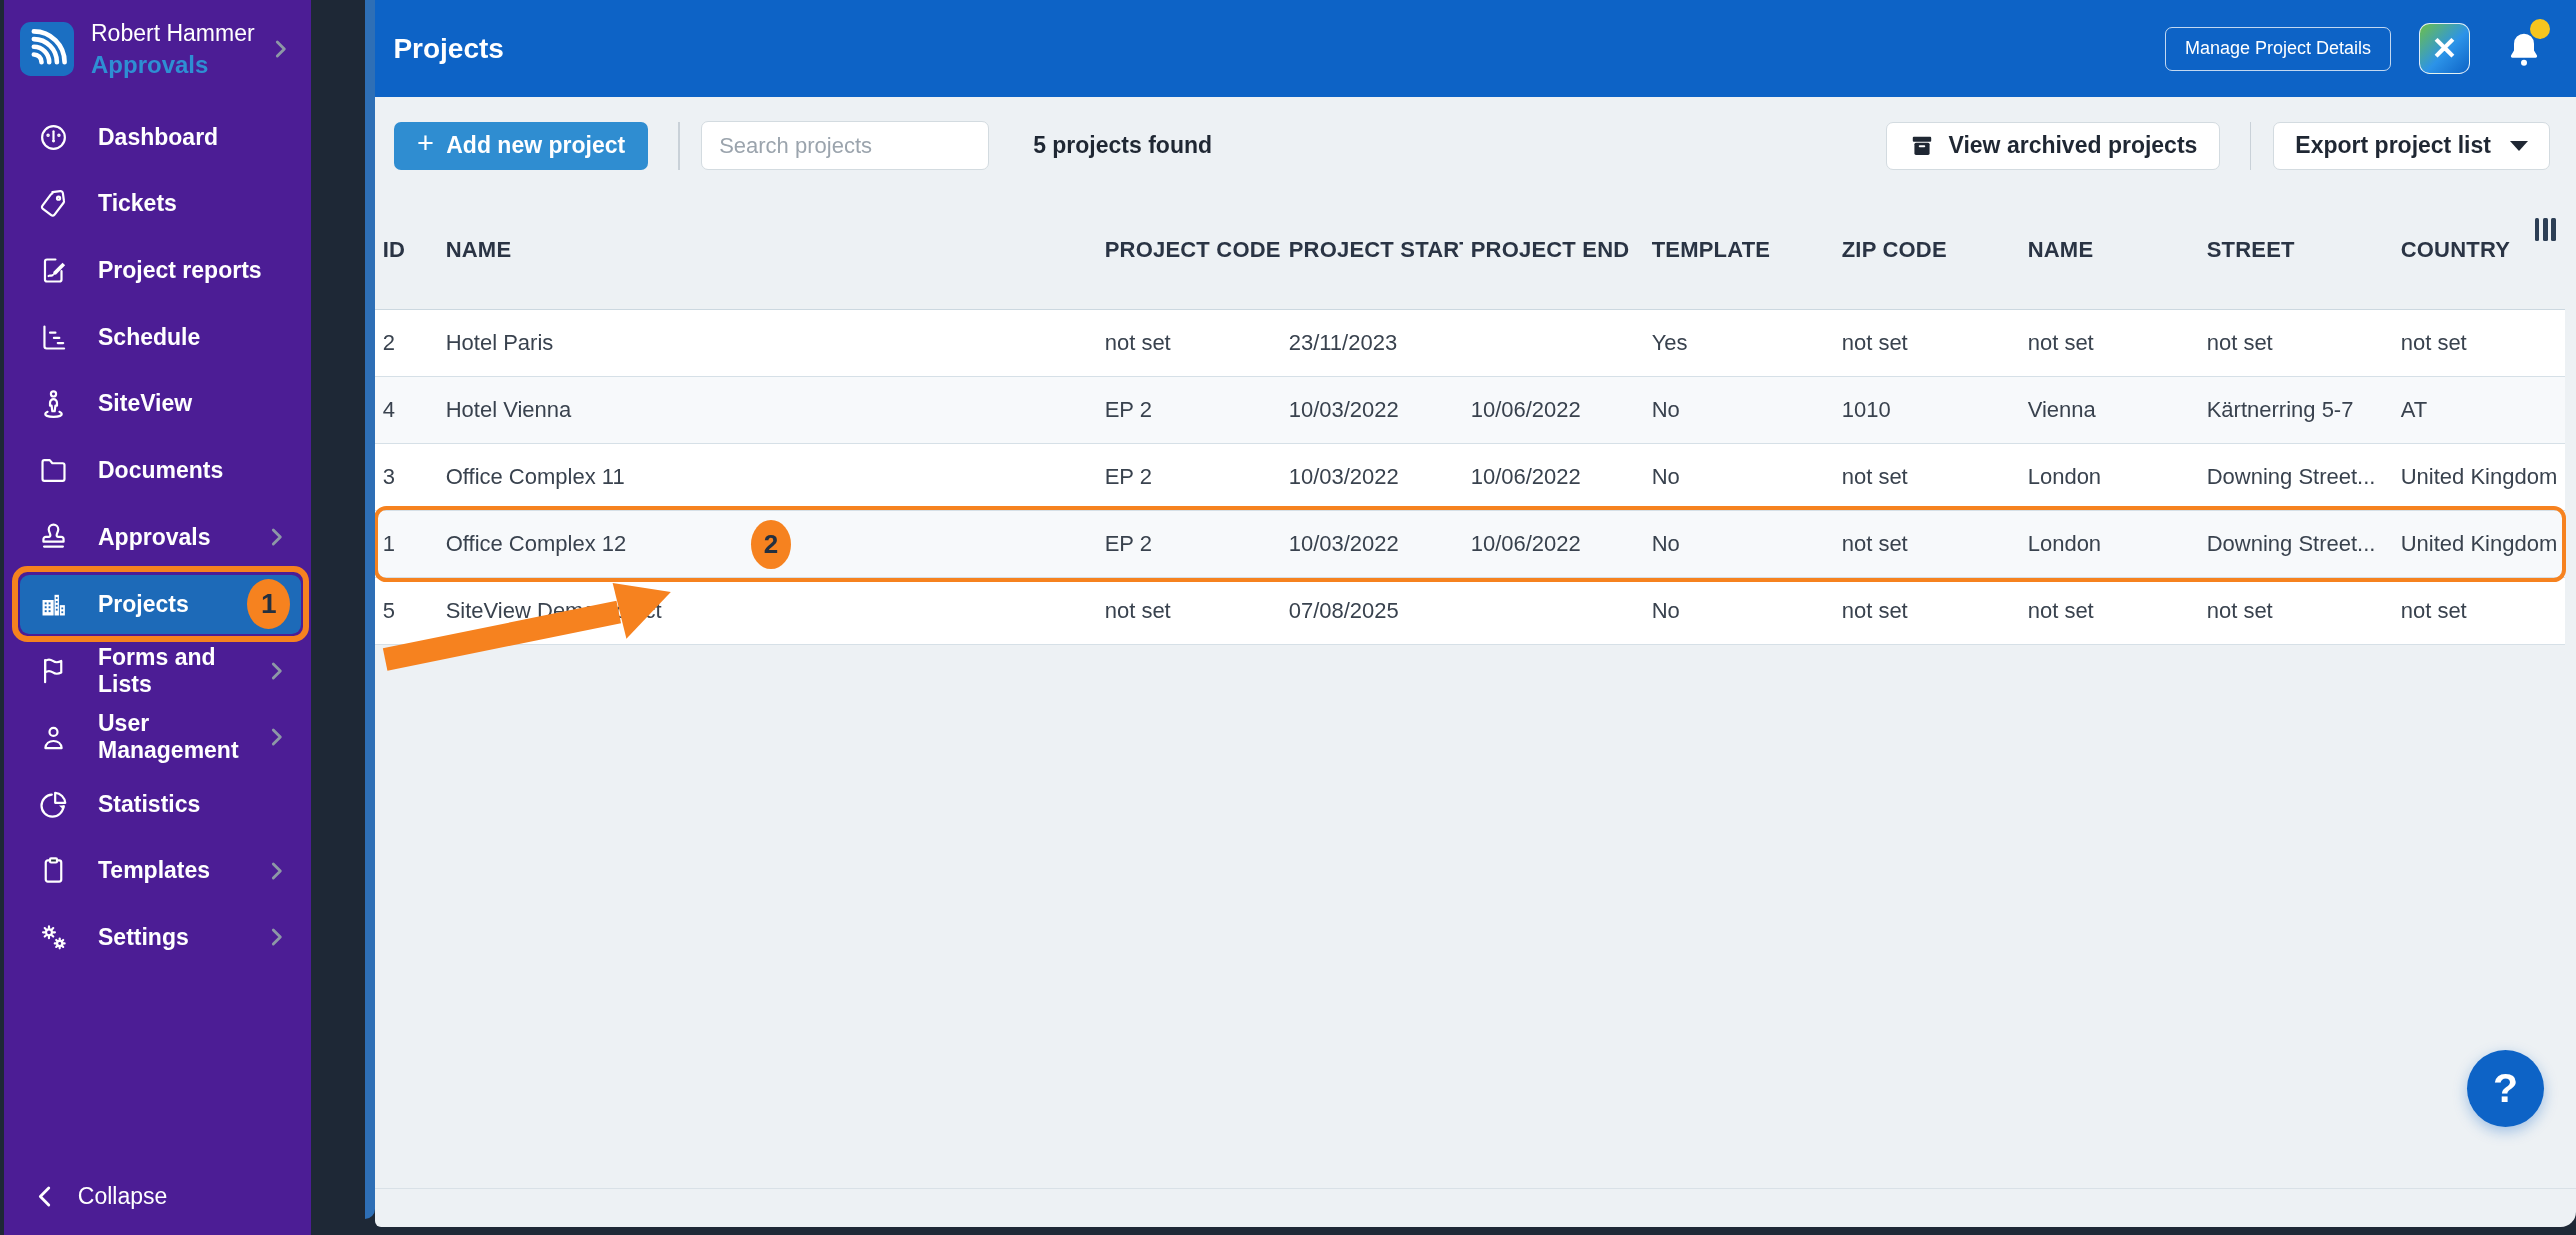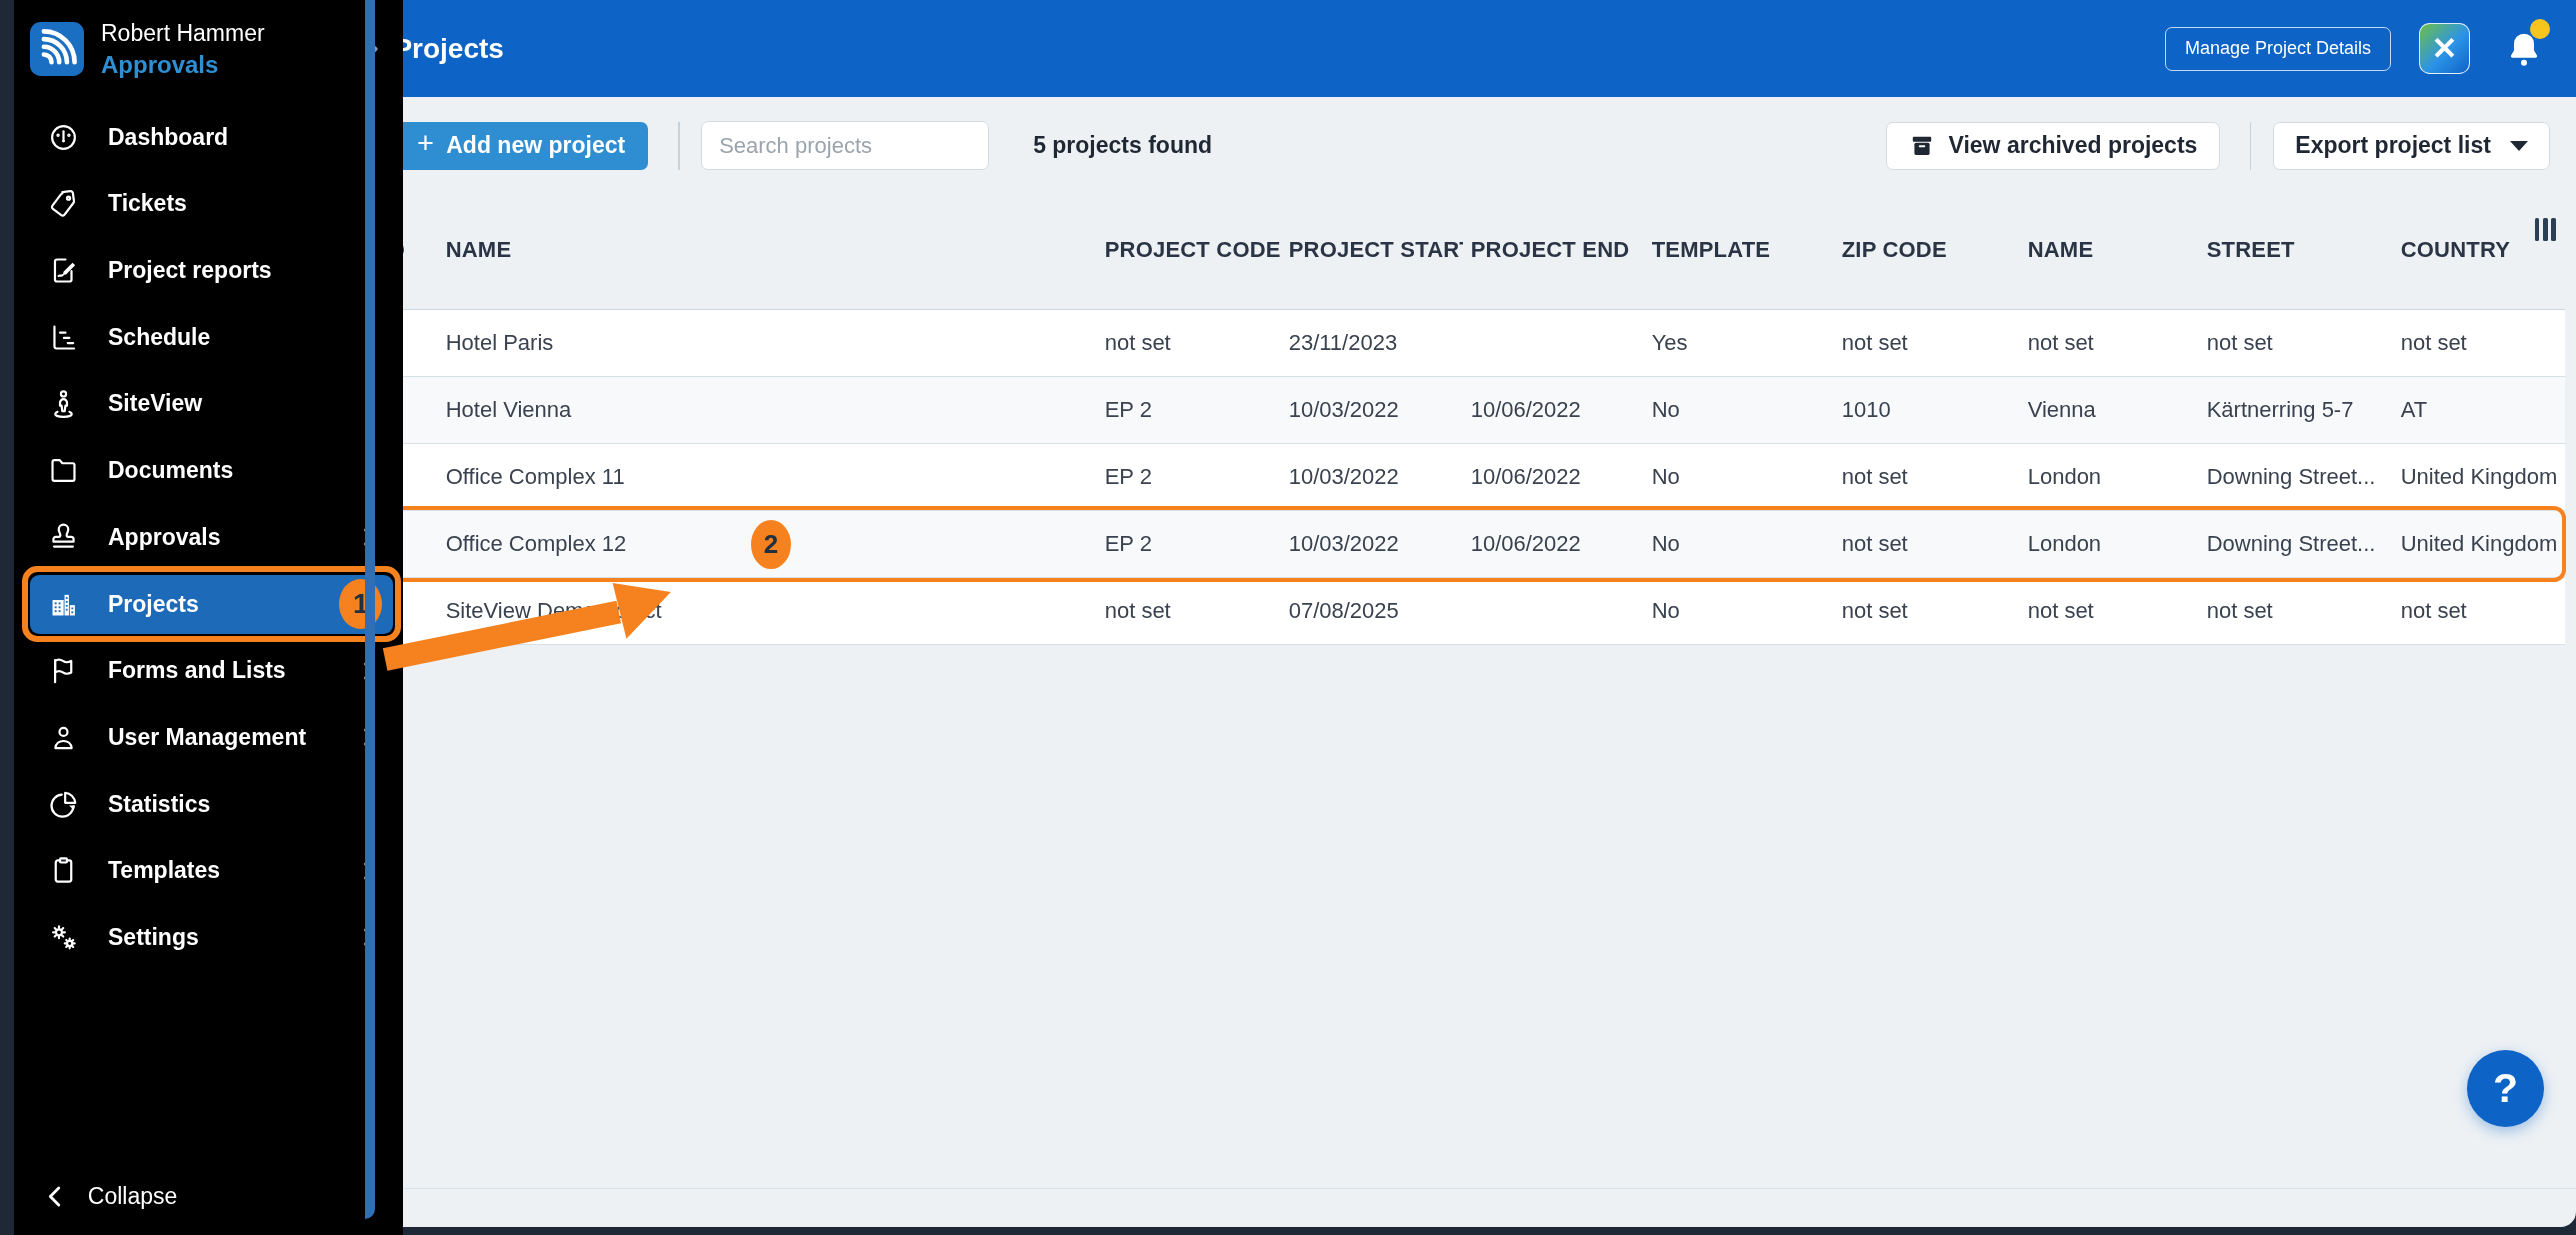--- a/index.html
+++ b/index.html
@@ -5,22 +5,22 @@
   * { margin:0; padding:0; box-sizing:border-box; }
   html,body { width:2576px; height:1236px; }
   body {
     font-family:"Liberation Sans", sans-serif;
     background:#1e2836;
     position:relative;
     overflow:hidden;
   }
   
   .sidebar {
-    position:absolute; left:14px; top:0; width:389px; height:1236px;
-    background:#000000; z-index:3;
+    position:absolute; left:4px; top:0; width:307px; height:1236px;
+    background:#4c1d95; z-index:3;
   }
   .sidebar-stripe {
     position:absolute; left:365px; top:0; width:10px; height:1219px;
     background:#2e6fb6; border-bottom-right-radius:10.7px; z-index:3;
   }
   .user-row {
     display:flex; align-items:center; height:97px; padding:0 18.4px 0 16px;
     cursor:pointer;
   }
   .user-logo {

